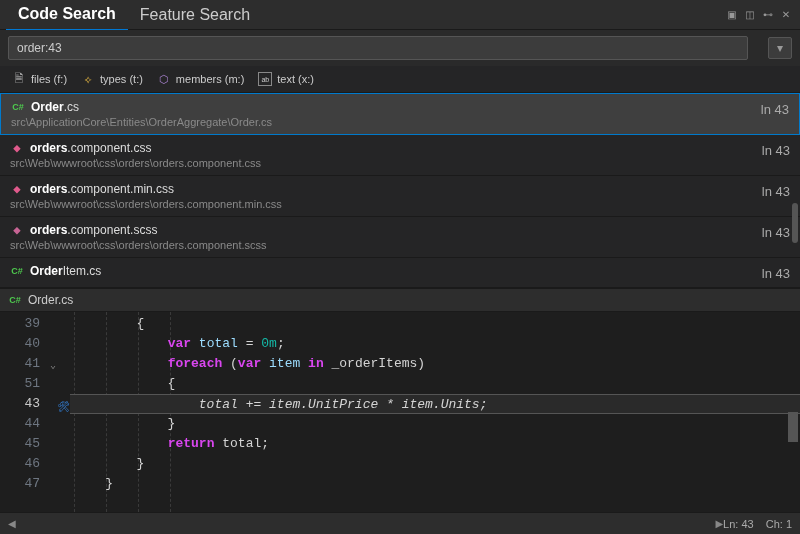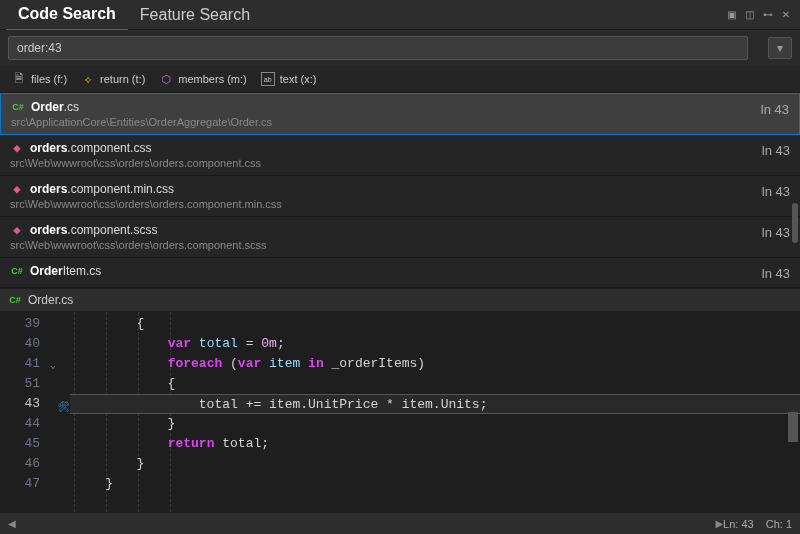--- a/index.html
+++ b/index.html
@@ -224,24 +224,25 @@
   line-height: 20px;
   white-space: pre;
   padding-left: 4px;
   position: relative;
 }
 .code-line.highlighted {
   background: #2a2a2a;
   border: 1px solid #555;
   border-left: none;
   border-right: none;
+  font-style: italic;
 }
 .tok-kw { color: #d946ef; font-weight: 600; }
 .tok-id { color: #d4d4d4; }
-.tok-num { color: #f0abfc; }
+.tok-num { color: #14b8a6; }
 .tok-local { color: #9cdcfe; }
 .tok-punc { color: #d4d4d4; }
 .minimap-scroll {
   position: absolute;
   right: 2px;
   top: 100px;
   width: 10px;
   height: 30px;
   background: #555;
 }
@@ -278,21 +279,21 @@
   <div class="search-dropdown">▾</div>
 </div>
 
 <div class="filter-row">
   <div class="filter-item">
     <span class="filter-icon">🗎</span>
     <span>files (f:)</span>
   </div>
   <div class="filter-item">
     <span class="filter-icon" style="color:#e2b340">⟡</span>
-    <span>return (t:)</span>
+    <span>types (t:)</span>
   </div>
   <div class="filter-item">
     <span class="filter-icon" style="color:#a07cc5">⬡</span>
     <span>members (m:)</span>
   </div>
   <div class="filter-item">
     <span class="filter-icon" style="border:1px solid #888;font-size:7px;padding:0 1px">ab</span>
     <span>text (x:)</span>
   </div>
 </div>

